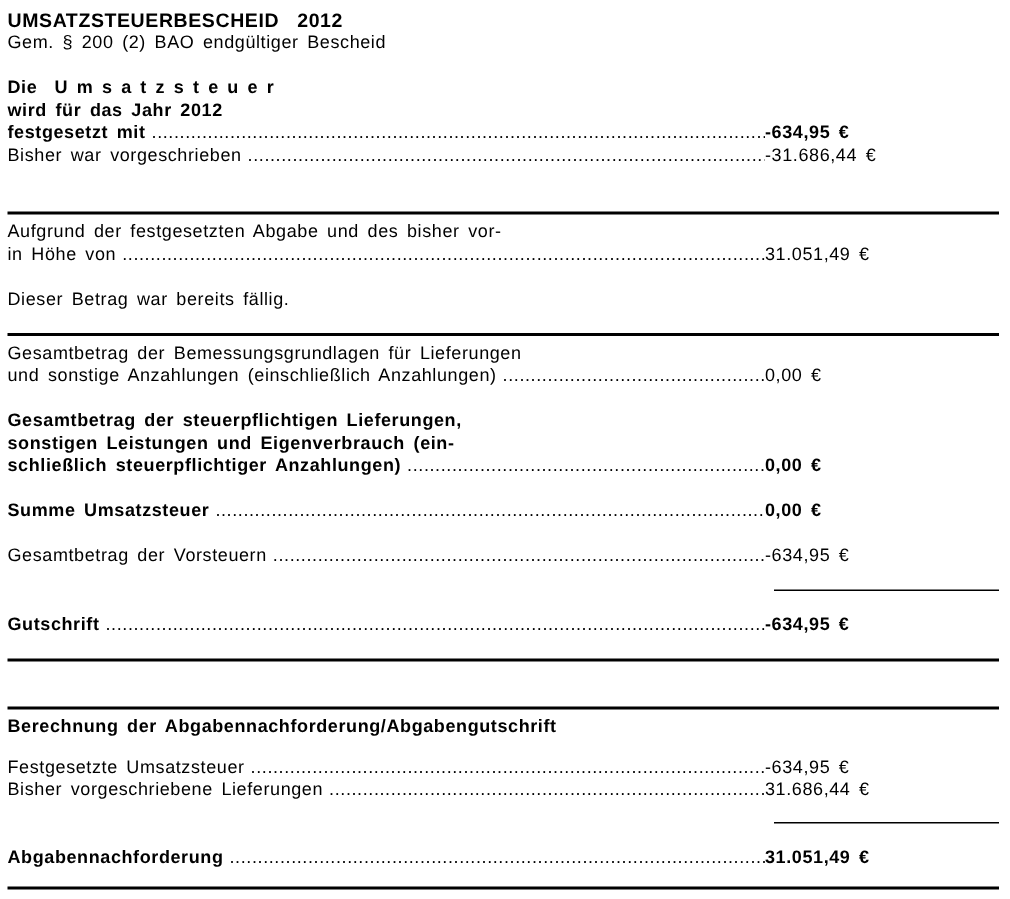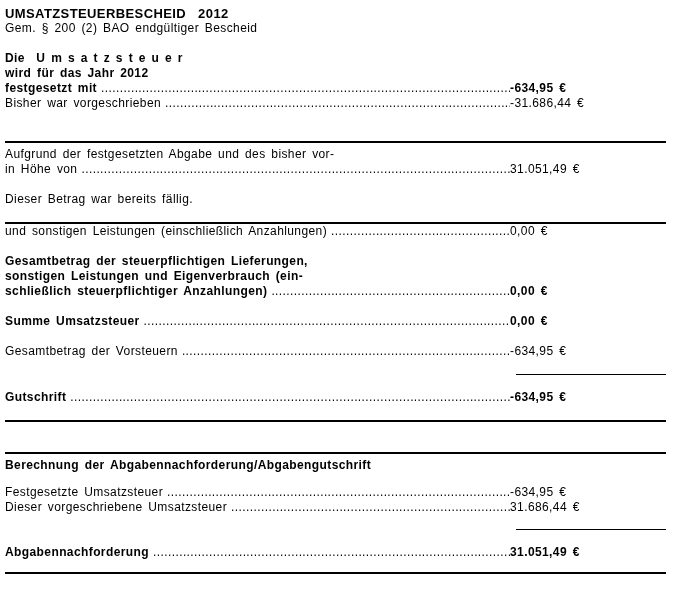--- a/index.html
+++ b/index.html
@@ -119,23 +119,24 @@
       <span class="lbl">in Höhe von</span>
         <span class="dots"></span>
     </span>
     <span class="amt">31.051,49 €</span>
   </div>
 
   <div class="line mt15">Dieser Betrag war bereits fällig.</div>
 
   <hr class="hr mt15">
 
-  <div class="row">
-    <span class="leader">
-      <span class="lbl">und sonstigen Leistungen (einschließlich Anzahlungen)</span>
+  <div class="line mt4">Gesamtbetrag der Bemessungsgrundlagen für Lieferungen</div>
+  <div class="row">
+    <span class="leader">
+      <span class="lbl">und sonstige Anzahlungen (einschließlich Anzahlungen)</span>
         <span class="dots"></span>
     </span>
     <span class="amt">0,00 €</span>
   </div>
 
   <div class="line b mt15">Gesamtbetrag der steuerpflichtigen Lieferungen,</div>
   <div class="line b">sonstigen Leistungen und Eigenverbrauch (ein-</div>
   <div class="row">
     <span class="leader">
       <span class="lbl b">schließlich steuerpflichtiger Anzahlungen)</span>
@@ -179,21 +180,21 @@
   <div class="row mt12">
     <span class="leader">
       <span class="lbl">Festgesetzte Umsatzsteuer</span>
         <span class="dots"></span>
     </span>
     <span class="amt">-634,95 €</span>
   </div>
 
   <div class="row">
     <span class="leader">
-      <span class="lbl">Dieser vorgeschriebene Umsatzsteuer</span>
+      <span class="lbl">Bisher vorgeschriebene Lieferungen</span>
         <span class="dots"></span>
     </span>
     <span class="amt">31.686,44 €</span>
   </div>
 
   <hr class="hr-sub mt14">
 
   <div class="row mt5">
     <span class="leader">
       <span class="lbl b">Abgabennachforderung</span>

